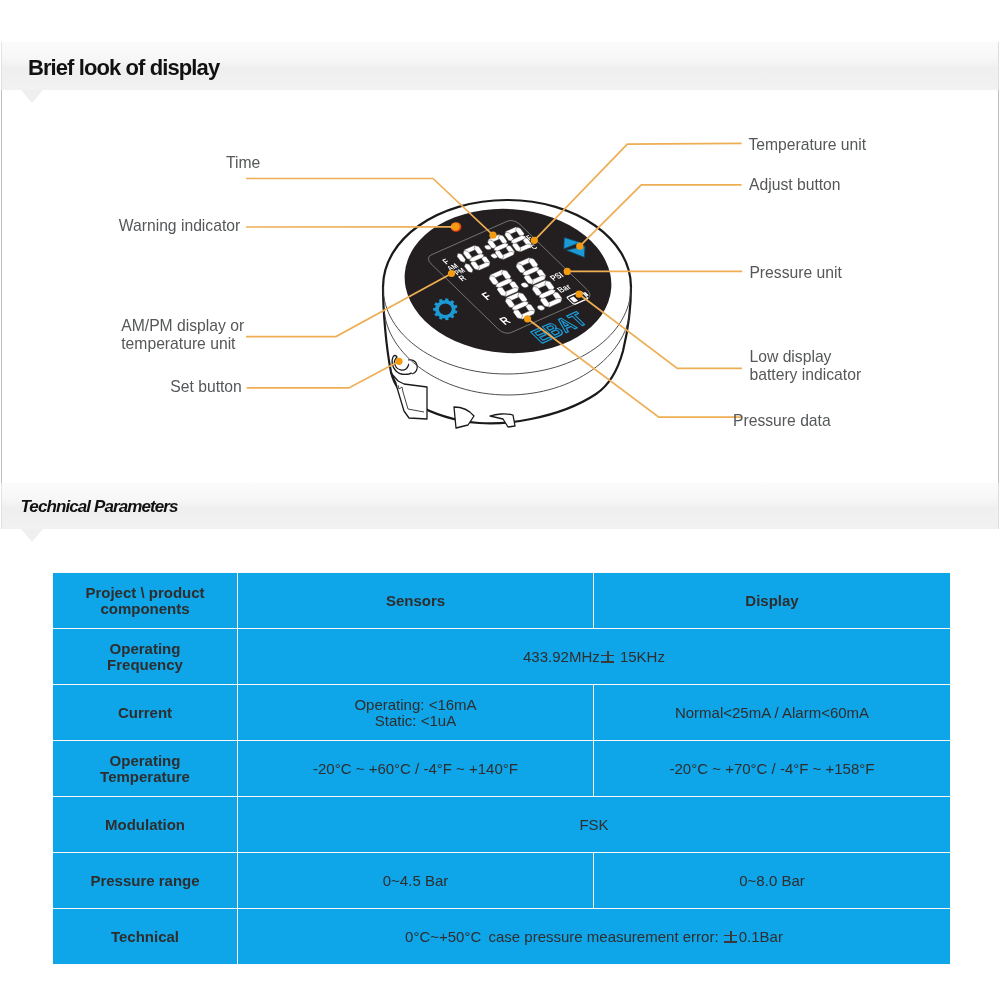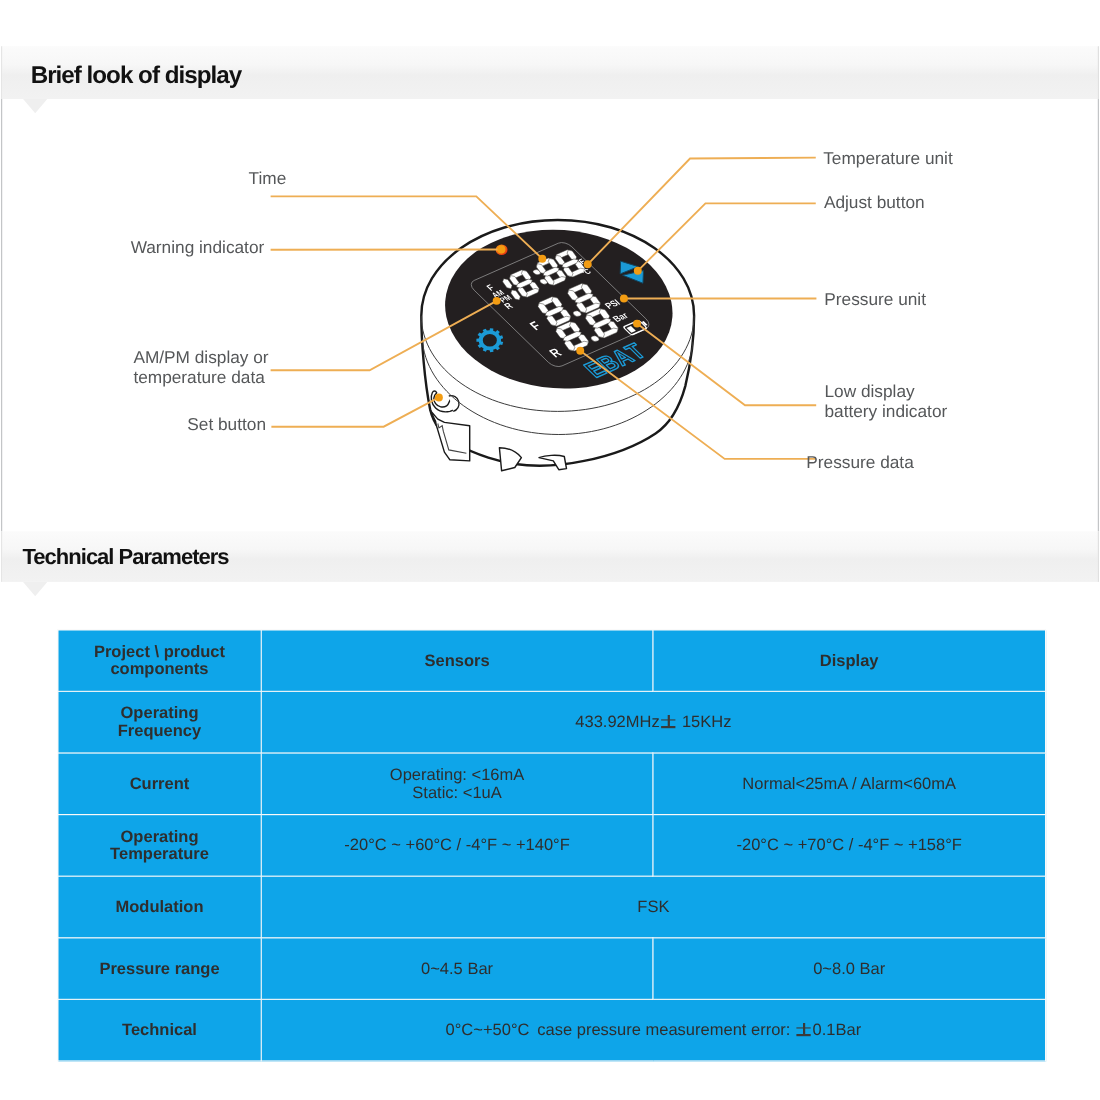--- a/index.html
+++ b/index.html
@@ -31,21 +31,21 @@
 
 <div class="page">
   <div class="vline" style="left:1px;top:90px;width:1.4px;height:393px;"></div>
   <div class="vline" style="left:997.6px;top:90px;width:1.6px;height:393px;"></div>
 
   <div class="title" style="left:27.9px;top:57.3px;font-size:22px;letter-spacing:-0.9px;line-height:22px;">Brief look of display</div>
   <div class="section-head" style="top:42px;height:48px;">
   </div>
   <div class="tail" style="left:21px;top:90px;border-top:13px solid #efefef;"></div>
 
-  <div class="title" style="left:20.5px;top:496.3px;font-size:20px;letter-spacing:-0.9px;line-height:22px;">Technical Parameters</div>
+  <div class="title" style="left:20.5px;top:496.3px;font-size:17px;letter-spacing:-0.9px;line-height:22px;font-style:italic;">Technical Parameters</div>
   <div class="section-head" style="top:483px;height:46px;">
   </div>
   <div class="tail" style="left:21px;top:529px;border-top:13px solid #efefef;"></div>
 
   <svg class="device" width="290" height="260" viewBox="370 180 290 260" style="left:370px;top:180px;">
     <defs>
       <clipPath id="screenclip">
           <ellipse cx="508" cy="281" rx="103.5" ry="72" transform="rotate(4 508 281)"></ellipse>
         </clipPath>
       <radialGradient id="ledg" cx="0.35" cy="0.35" r="0.8">
@@ -218,21 +218,21 @@
     <circle cx="579.8" cy="246.2" r="3.6"></circle>
     <circle cx="567.2" cy="271.4" r="3.6"></circle>
     <circle cx="579.1" cy="294.2" r="3.6"></circle>
     <circle cx="527.5" cy="318.8" r="3.6"></circle>
     </g>
   </svg>
 
   <div class="co-label" style="left:208px;top:154px;margin-left:18px;">Time</div>
   <div class="co-label" style="left:118.75px;top:217.1px;">Warning indicator</div>
   <div class="co-label" style="left:121.25px;top:317.1px;">AM/PM display or
-temperature data</div>
+temperature unit</div>
   <div class="co-label" style="left:170.3px;top:378.1px;">Set button</div>
   <div class="co-label" style="left:748.4px;top:135.9px;">Temperature unit</div>
   <div class="co-label" style="left:749px;top:176.2px;">Adjust button</div>
   <div class="co-label" style="left:749.4px;top:263.7px;">Pressure unit</div>
   <div class="co-label" style="left:749.5px;top:348.1px;">Low display
 battery indicator</div>
   <div class="co-label" style="left:733px;top:411.5px;">Pressure data</div>
 
   <table class="params">
     <colgroup>

